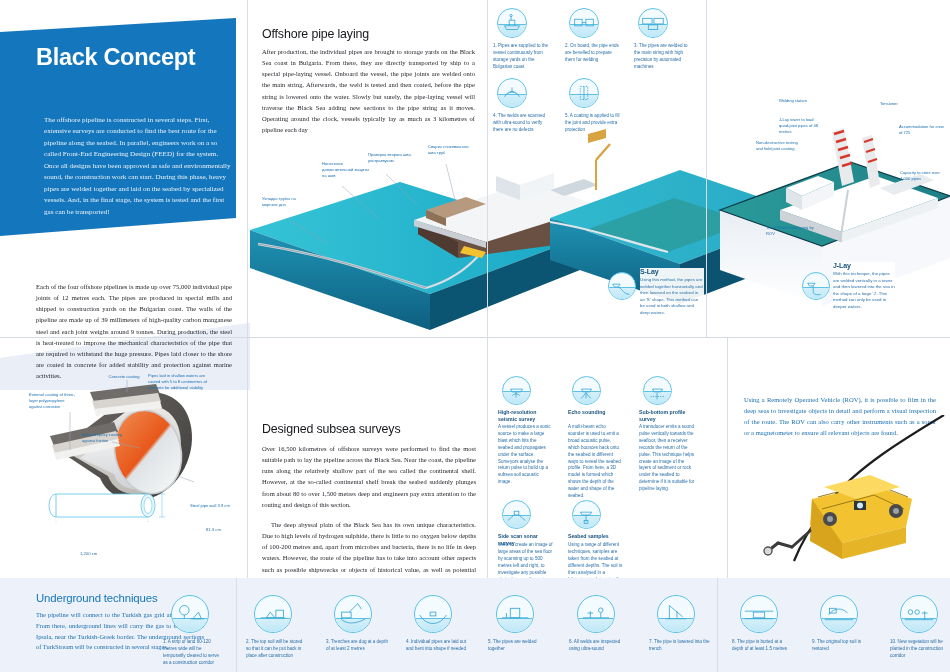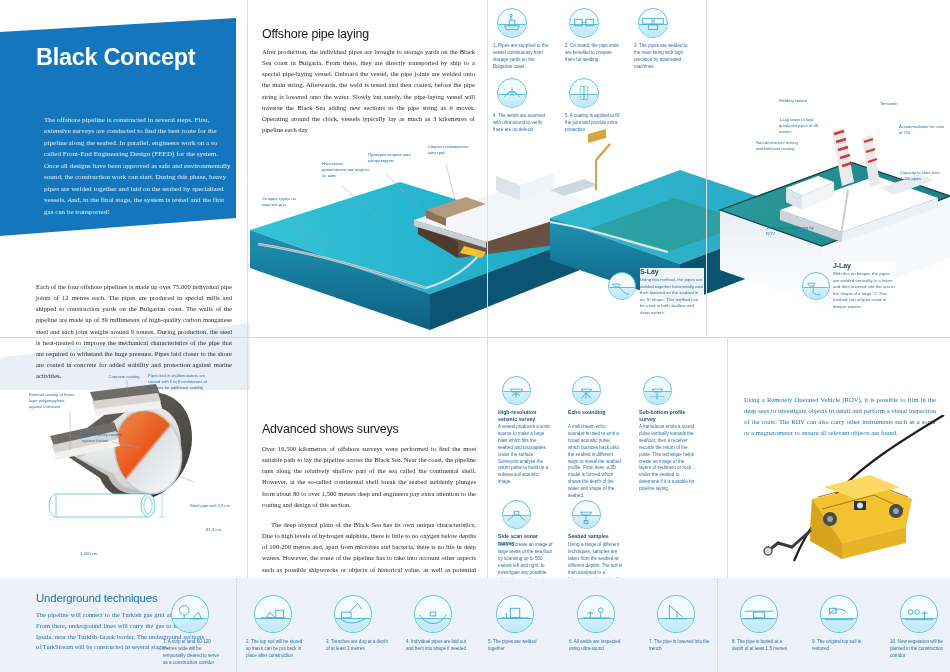--- a/index.html
+++ b/index.html
@@ -422,21 +422,21 @@
         </g>
       </svg>
   </div>
   <div class="callout-box" style="left:833px; top:262px; width:62px;">
     <div class="cb-title">J-Lay</div>
     <div class="cb-text">With this technique, the pipes are welded vertically in a tower and then lowered into the sea in the shape of a large 'J'. This method can only be used in deeper waters.</div>
   </div>
 
   <div class="hsep" style="top:337px;"></div>
 
-  <div class="art-h" style="left:262px; top:422px; width:230px;">Advanced shows surveys</div>
+  <div class="art-h" style="left:262px; top:422px; width:230px;">Designed subsea surveys</div>
   <div class="art-p" style="left:262px; top:443px; width:214px;">Over 16,500 kilometres of offshore surveys were performed to find the most suitable path to lay the pipeline across the Black Sea. Near the coast, the pipeline runs along the relatively shallow part of the sea called the continental shelf. However, at the so-called continental shelf break the seabed suddenly plunges from about 80 to over 1,500 metres deep and engineers pay extra attention to the routing and design of this section.</div>
   <div class="art-p" style="left:262px; top:519px; width:214px; text-indent:9px;">The deep abyssal plain of the Black Sea has its own unique characteristics. Due to high levels of hydrogen sulphide, there is little to no oxygen below depths of 100-200 metres and, apart from microbes and bacteria, there is no life in deep waters. However, the route of the pipeline has to take into account other aspects such as possible shipwrecks or objects of historical value, as well as potential fault lines or geological structures. Little is known about the abyssal plain, therefore a range of survey techniques is applied to map out the best route for the pipeline.</div>
 
   <div class="disc" style="left:502px; top:376px; width:29px; height:29px;">
     <div class="water"></div>
       <div class="line"></div>
     <svg viewBox="0 0 29 29">
         <g stroke="#3aa8d4" stroke-width="0.9" fill="none">
       <path d="M8 13 L21 13 L19 16 L10 16 Z"></path>
           <path d="M14 16 L14 22"></path>

